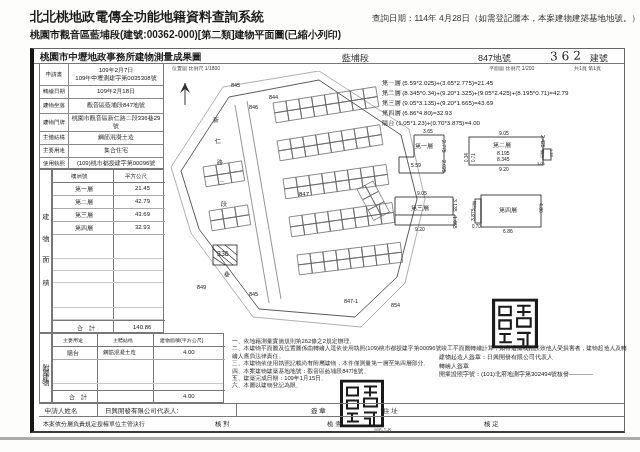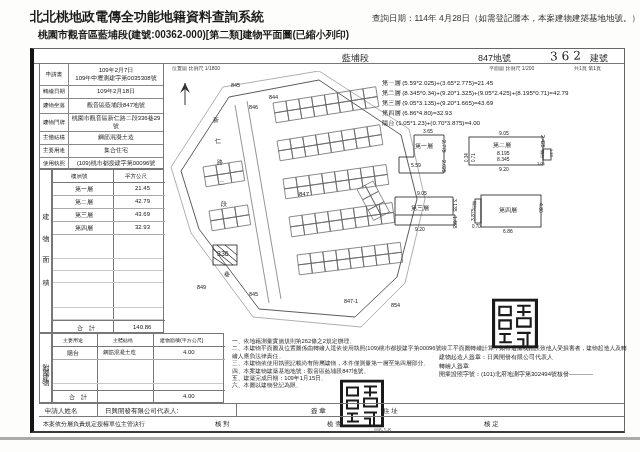--- a/index.html
+++ b/index.html
@@ -26,25 +26,26 @@
          background:repeating-linear-gradient(to bottom,transparent 0 11.6px,#c9c9c9 11.6px 12.3px);}
   .notes div{font-size:5.8px;line-height:7.4px;color:#2a2a2a;}
   .calc div{font-size:6.2px;line-height:10px;color:#222;white-space:nowrap;}
   .signline{font-size:6px;line-height:8.6px;color:#222;white-space:nowrap;}
 </style>
 </head>
 <body>
 
 <div class="abs b nw" style="left:30px;top:8px;font-size:13px;font-family:'DejaVu Serif','Liberation Serif',serif;">北北桃地政電傳全功能地籍資料查詢系統</div>
 <div class="abs nw" style="left:372px;top:13px;font-size:8.5px;color:#333;">查詢日期：114年 4月28日（如需登記謄本，本案建物建築基地地號。）</div>
-<div class="abs b nw" style="left:30px;top:28px;font-size:10px;margin-left:8px;">桃園市觀音區藍埔段(建號:00362-000)[第二類]建物平面圖(已縮小列印)</div>
+<div class="abs b nw" style="left:30px;top:28px;font-size:10px;">桃園市觀音區藍埔段(建號:00362-000)[第二類]建物平面圖(已縮小列印)</div>
 
 <div id="doc">
 
   <div class="hline" style="left:0;top:14px;width:100%;"></div>
+  <div class="abs b nw" style="left:6px;top:2px;font-size:9.5px;">桃園市中壢地政事務所建物測量成果圖</div>
   <div class="abs nw f9" style="left:308px;top:3px;">藍埔段</div>
   <div class="abs nw f9" style="left:444px;top:3px;">847地號</div>
   <div class="abs nw" style="left:516px;top:0px;font-size:12px;letter-spacing:4px;transform:rotate(-2deg);font-family:'DejaVu Serif','Liberation Serif',serif;">362</div>
   <div class="abs nw f9" style="left:556px;top:3px;">建號</div>
   <div class="abs nw f5" style="left:138px;top:16px;color:#444;">位置圖 比例尺 1/1800</div>
   <div class="abs nw f5" style="left:455px;top:16px;color:#444;">平面圖 比例尺 1/200</div>
   <div class="abs nw f5" style="left:540px;top:16px;color:#444;">共1頁 第1頁</div>
 
   <div class="cellbox" style="left:5px;top:14px;width:125px;height:106px;">
     <div class="irow" style="height:22px;">

